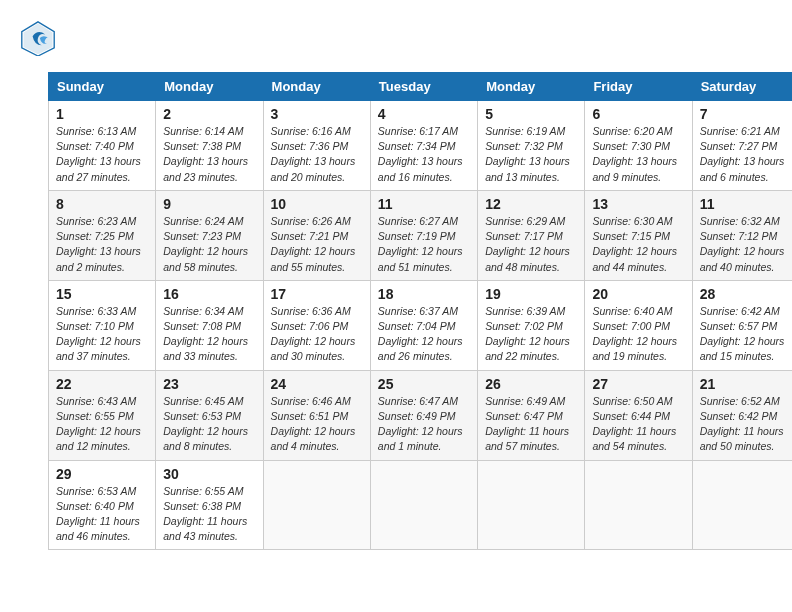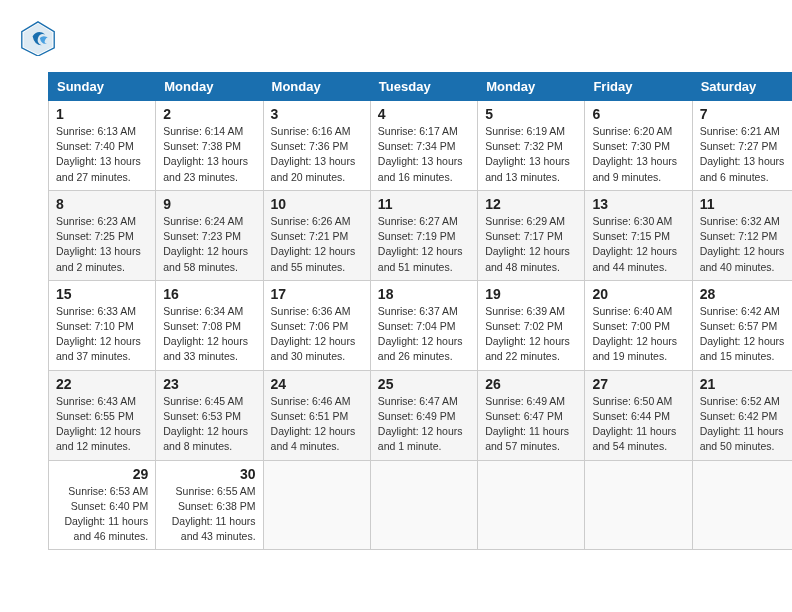--- a/index.html
+++ b/index.html
@@ -76,27 +76,27 @@
       font-size: 14px;
       font-weight: bold;
       color: #222;
       display: block;
       margin-bottom: 2px;
     }
     .day-info {
       font-size: 10.5px;
       color: #333;
       line-height: 1.45;
+      font-style: italic;
     }
     .empty-cell {
       background: #f9f9f9 !important;
     }
     .calendar tr:last-child td {
       background: #fff;
-      text-align: right;
     }
   </style>
 </head>
 <body>
 
 <div class="header">
   <div class="logo">
     <svg class="logo-icon" viewBox="0 0 40 40">
       <polygon points="20,4 36,14 36,30 20,38 4,30 4,14" fill="#1a6faf" opacity="0.15"></polygon>
       <polygon points="20,2 38,13 38,31 20,40 2,31 2,13" fill="none" stroke="#1a6faf" stroke-width="1.5"></polygon>

